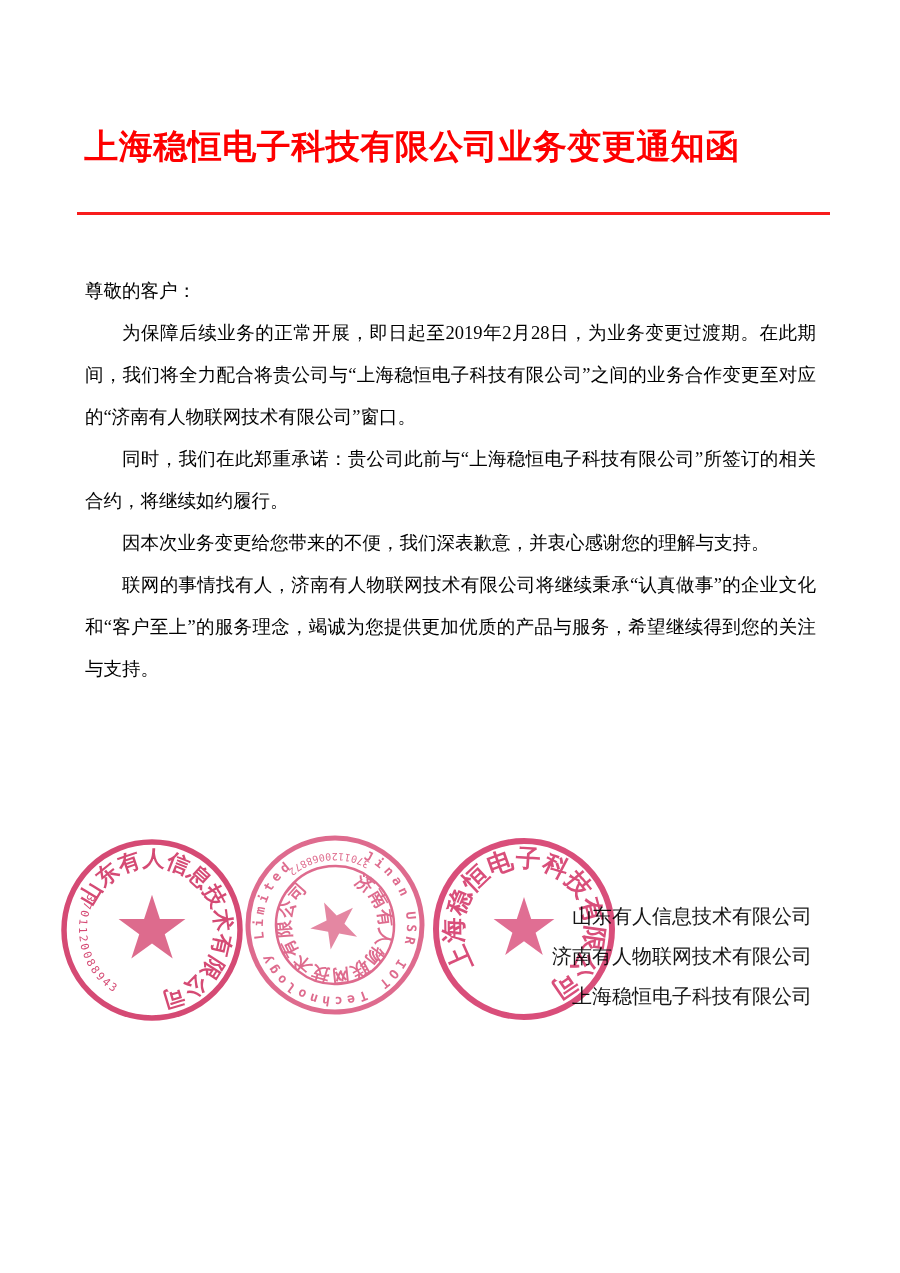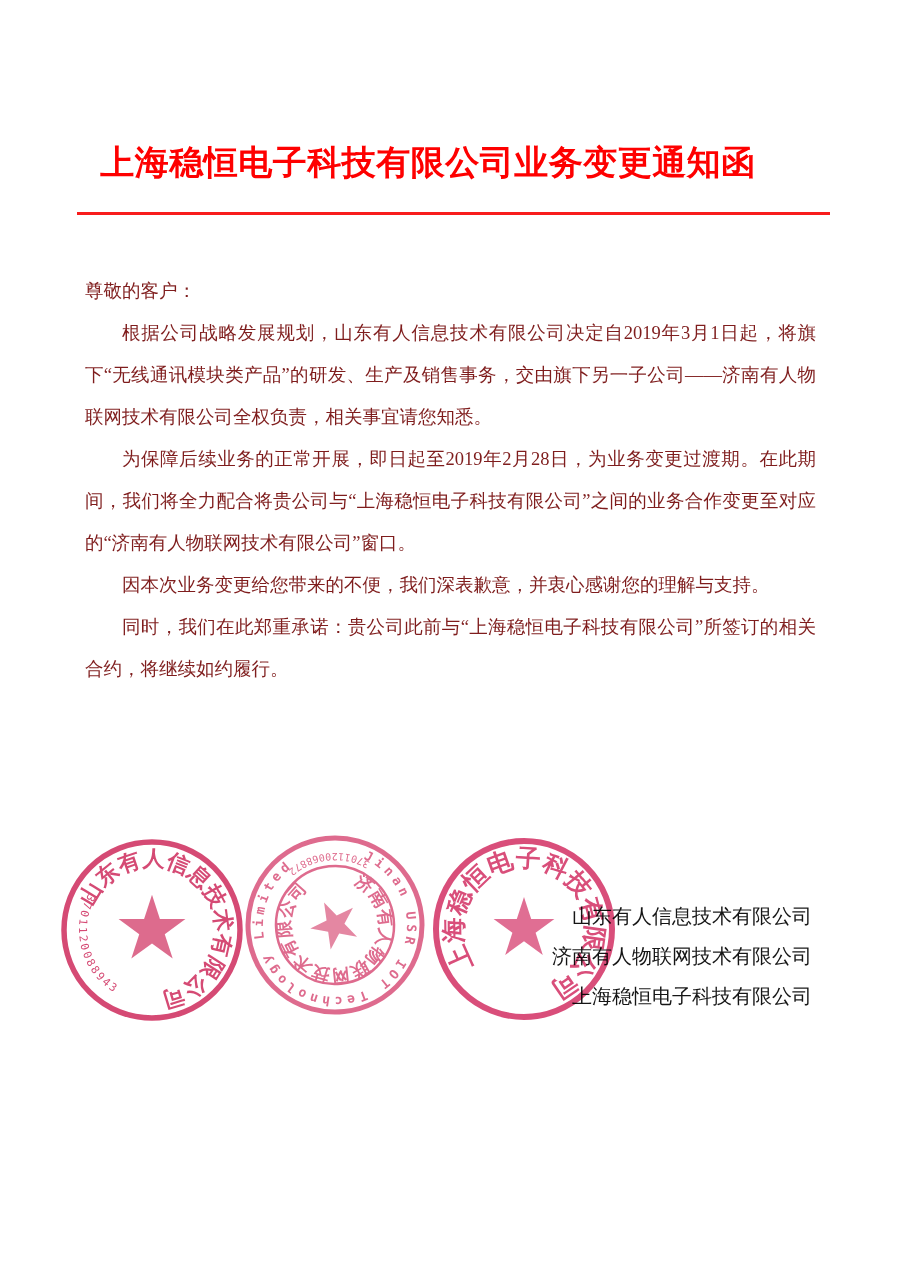--- a/index.html
+++ b/index.html
@@ -6,41 +6,41 @@
   .page{
     position:relative;
     width:900px;height:1273px;
     background:#ffffff;
     overflow:hidden;
     font-family:"Liberation Serif","DejaVu Serif",serif;
   }
   .title{
     position:absolute;
     top:124px;left:0;width:824px;
-    margin:16px;
+    margin:0;
     text-align:center;
     font-size:34px;
     font-weight:bold;
     letter-spacing:0.5px;
     color:#fe0000;
     font-family:"Liberation Serif","DejaVu Serif",serif;
   }
   .rule{
     position:absolute;
     left:77px;top:212px;
     width:753px;height:3px;
     background:#f81c1c;
   }
   .body-text{
     position:absolute;
     left:85px;top:270px;
     width:731px;
     font-size:18.5px;
     line-height:42px;
-    color:#7f1d1d;
+    color:#000000;
     text-align:justify;
   }
   .body-text p{margin:0;}
   .para{text-indent:2em;}
   .sig-block{
     position:absolute;
     top:896px;right:88px;
     text-align:right;
     font-size:20px;
     line-height:40px;
@@ -70,24 +70,24 @@
 <body>
 
 <div class="page">
 
   <h1 class="title">上海稳恒电子科技有限公司业务变更通知函</h1>
 
   <div class="rule"></div>
 
   <div class="body-text">
     <p class="greeting">尊敬的客户：</p>
-    <p class="para">根据公司战略发展规划，山东有人信息技术有限公司决定自2019年3月1日起，将旗下“无线通讯模块类产品”的研发、生产及销售事务，交由旗下另一子公司——济南有人物联网技术有限公司全权负责，相关事宜请您知悉。</p>
     <p class="para">为保障后续业务的正常开展，即日起至2019年2月28日，为业务变更过渡期。在此期间，我们将全力配合将贵公司与“上海稳恒电子科技有限公司”之间的业务合作变更至对应的“济南有人物联网技术有限公司”窗口。</p>
+    <p class="para">同时，我们在此郑重承诺：贵公司此前与“上海稳恒电子科技有限公司”所签订的相关合约，将继续如约履行。</p>
     <p class="para">因本次业务变更给您带来的不便，我们深表歉意，并衷心感谢您的理解与支持。</p>
-    <p class="para">同时，我们在此郑重承诺：贵公司此前与“上海稳恒电子科技有限公司”所签订的相关合约，将继续如约履行。</p>
+    <p class="para">联网的事情找有人，济南有人物联网技术有限公司将继续秉承“认真做事”的企业文化和“客户至上”的服务理念，竭诚为您提供更加优质的产品与服务，希望继续得到您的关注与支持。</p>
   </div>
 
   <div class="sig-block">
     <div>山东有人信息技术有限公司</div>
     <div>济南有人物联网技术有限公司</div>
     <div>上海稳恒电子科技有限公司</div>
   </div>
 
   <svg class="seal seal-1" width="190" height="190" viewBox="-95 -95 190 190">
     <defs>

